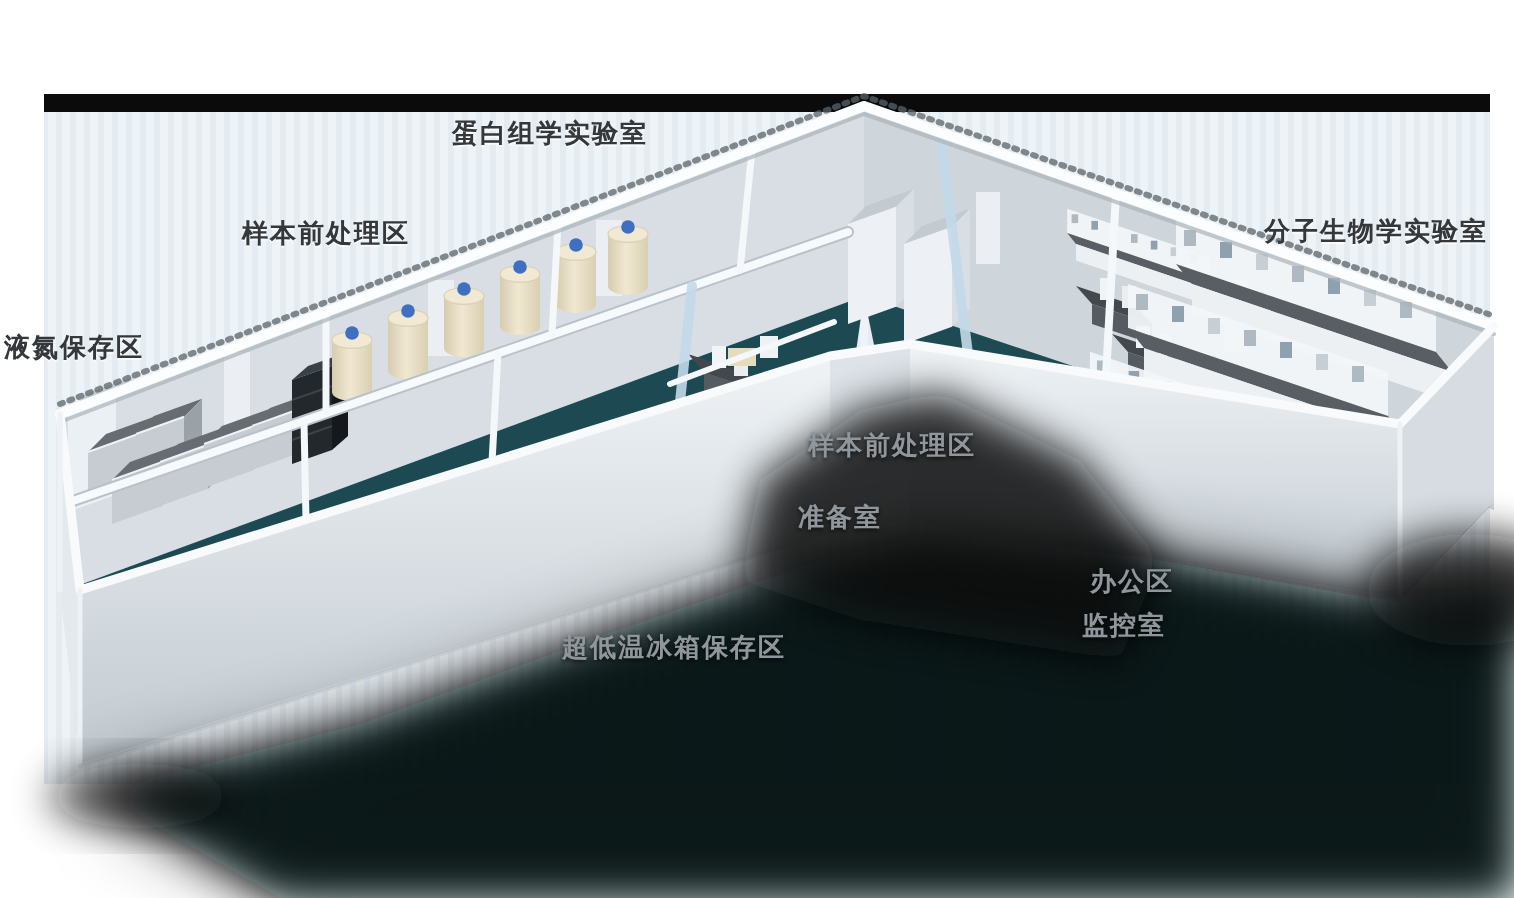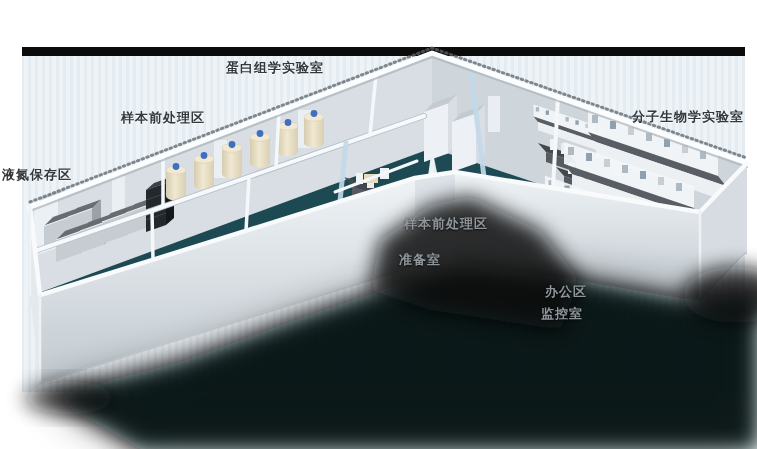--- a/index.html
+++ b/index.html
@@ -204,14 +204,15 @@
 </svg>
 
 <div class="lbl dark" style="left:226px;top:61px;">蛋白组学实验室</div>
 <div class="lbl dark" style="left:121px;top:111px;">样本前处理区</div>
 <div class="lbl dark" style="left:2px;top:168px;">液氮保存区</div>
 <div class="lbl dark" style="left:632px;top:110px;">分子生物学实验室</div>
 <div class="lbl light" style="left:404px;top:217px;">样本前处理区</div>
 <div class="lbl light" style="left:399px;top:253px;">准备室</div>
 <div class="lbl light" style="left:545px;top:285px;">办公区</div>
 <div class="lbl light" style="left:541px;top:307px;">监控室</div>
+<div class="lbl light" style="left:281px;top:318px;">超低温冰箱保存区</div>
 
 </div>
 
 </body></html>

